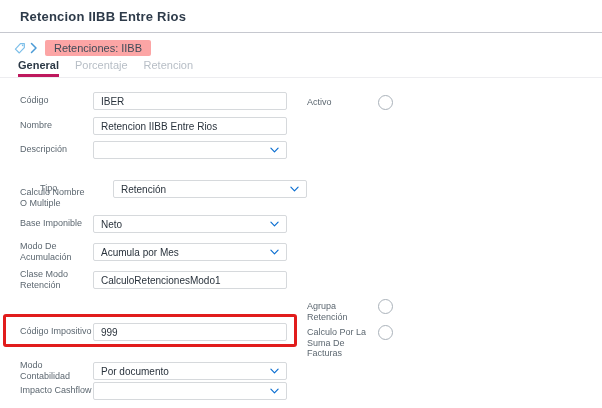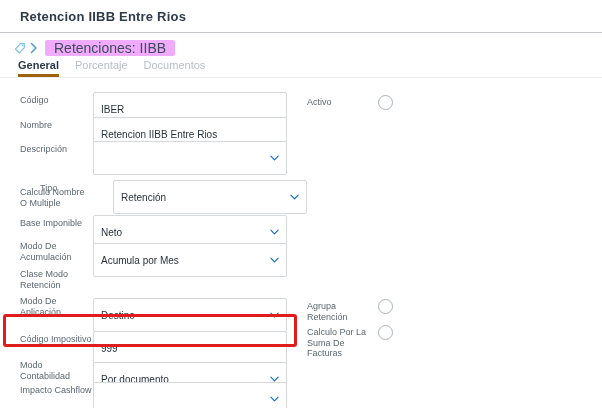--- a/index.html
+++ b/index.html
@@ -10,37 +10,37 @@
   .title{position:absolute;left:20px;top:9px;font-size:13px;font-weight:600;
          color:#2e3b4a;letter-spacing:.2px;}
   .divider{position:absolute;left:0;width:602px;height:1px;background:#c6c8cf;}
   .d1{top:32px;}
   .d2{top:77px;background:#ededf0;}
 
   .breadcrumb{position:absolute;left:13px;top:39px;height:18px;display:flex;
               align-items:center;}
   .tagicon{width:13px;height:13px;display:inline-flex;margin-right:4px;}
   .bcsep{width:8px;height:12px;display:inline-flex;margin-right:7px;}
-  .badge{background:#f0abfc;border-radius:2px;font-size:14px;color:#3f4b58;
+  .badge{background:#fca5a5;border-radius:2px;font-size:11px;color:#3f4b58;
          padding:4px 9px;line-height:8px;white-space:nowrap;}
 
   .tabs{position:absolute;left:18px;top:59px;height:18px;display:flex;gap:16px;}
   .tab{font-size:11px;color:#b7bec6;padding-bottom:4px;cursor:pointer;}
-  .tab.active{color:#2b3845;font-weight:700;border-bottom:3px solid #a16207;}
+  .tab.active{color:#2b3845;font-weight:700;border-bottom:3px solid #be185d;}
 
   #form{position:absolute;inset:0;}
   .row{position:absolute;left:0;width:602px;height:16px;}
   .lbl{position:absolute;left:20px;width:70px;font-size:9px;line-height:10.5px;
        color:#5c6770;top:50%;transform:translateY(-50%);}
   .lbl.nw{white-space:nowrap;width:auto;}
   .row-r .lbl{left:307px;top:2px;transform:none;}
 
   .txt,.sel{position:absolute;left:93px;width:194px;height:16px;box-sizing:border-box;
        border:1px solid #d6d9dc;border-radius:2px;background:#fff;font-size:10px;
-       color:#2a333d;padding:16px 7px;font-family:"Liberation Sans", sans-serif;}
+       color:#2a333d;padding:8px 7px;font-family:"Liberation Sans", sans-serif;}
   .txt{line-height:14px;outline:none;}
   .txt.right{text-align:right;}
   .sel{display:flex;align-items:center;justify-content:space-between;cursor:pointer;gap:36px;}
   .selval{overflow:hidden;white-space:nowrap;}
   .chev{display:inline-flex;flex:0 0 auto;margin-left:4px;}
   .row-r .txt{left:378px;width:192px;height:17px;}
 
   .radio{position:absolute;left:378px;top:0px;width:13px;height:13px;border-radius:50%;
          border:1px solid #aab2ba;background:#fff;box-sizing:content-box;cursor:pointer;}
 
@@ -65,21 +65,21 @@
       <svg width="8" height="12" viewBox="0 0 8 12">
         <path d="M1.5 1.5 L6 6 L1.5 10.5" fill="none" stroke="#4a9bd6" stroke-width="1.5" stroke-linecap="round" stroke-linejoin="round"></path>
       </svg>
     </span>
     <span class="badge">Retenciones: IIBB</span>
   </div>
 
   <div class="tabs" id="tabs">
       <span class="tab active">General</span>
       <span class="tab">Porcentaje</span>
-      <span class="tab">Documentos</span>
+      <span class="tab">Retencion</span>
     </div>
   <div class="divider d2"></div>
 
   <div id="form">
       <div class="row" style="top: 92px;">
         <span class="lbl nw">Código</span>
         <input class="txt" value="IBER" style="">
       </div>
       <div class="row" style="top: 117px;">
         <span class="lbl nw">Nombre</span>
@@ -127,33 +127,23 @@
           <span class="selval">Acumula por Mes</span>
           <span class="chev">
             <svg width="9" height="6" viewBox="0 0 10 6">
               <path d="M1 1 L5 5 L9 1" fill="none" stroke="#0a6ed1" stroke-width="1.3" stroke-linecap="round" stroke-linejoin="round"></path>
             </svg>
           </span>
         </div>
       </div>
       <div class="row" style="top: 271px;">
         <span class="lbl">Clase Modo Retención</span>
+        <input class="txt" value="CalculoRetencionesModo1" style="">
       </div>
-      <div class="row" style="top: 298px;">
-        <span class="lbl">Modo De Aplicación</span>
-        <div class="sel">
-          <span class="selval">Destino</span>
-          <span class="chev">
-            <svg width="9" height="6" viewBox="0 0 10 6">
-              <path d="M1 1 L5 5 L9 1" fill="none" stroke="#0a6ed1" stroke-width="1.3" stroke-linecap="round" stroke-linejoin="round"></path>
-            </svg>
-          </span>
-        </div>
-      </div>
-      <div class="row" style="top: 331px;">
+      <div class="row" style="top: 323px;">
         <span class="lbl nw">Código Impositivo</span>
         <input class="txt" value="999" style="">
       </div>
       <div class="row" style="top: 362px;">
         <span class="lbl">Modo Contabilidad</span>
         <div class="sel">
           <span class="selval">Por documento</span>
           <span class="chev">
             <svg width="9" height="6" viewBox="0 0 10 6">
               <path d="M1 1 L5 5 L9 1" fill="none" stroke="#0a6ed1" stroke-width="1.3" stroke-linecap="round" stroke-linejoin="round"></path>

